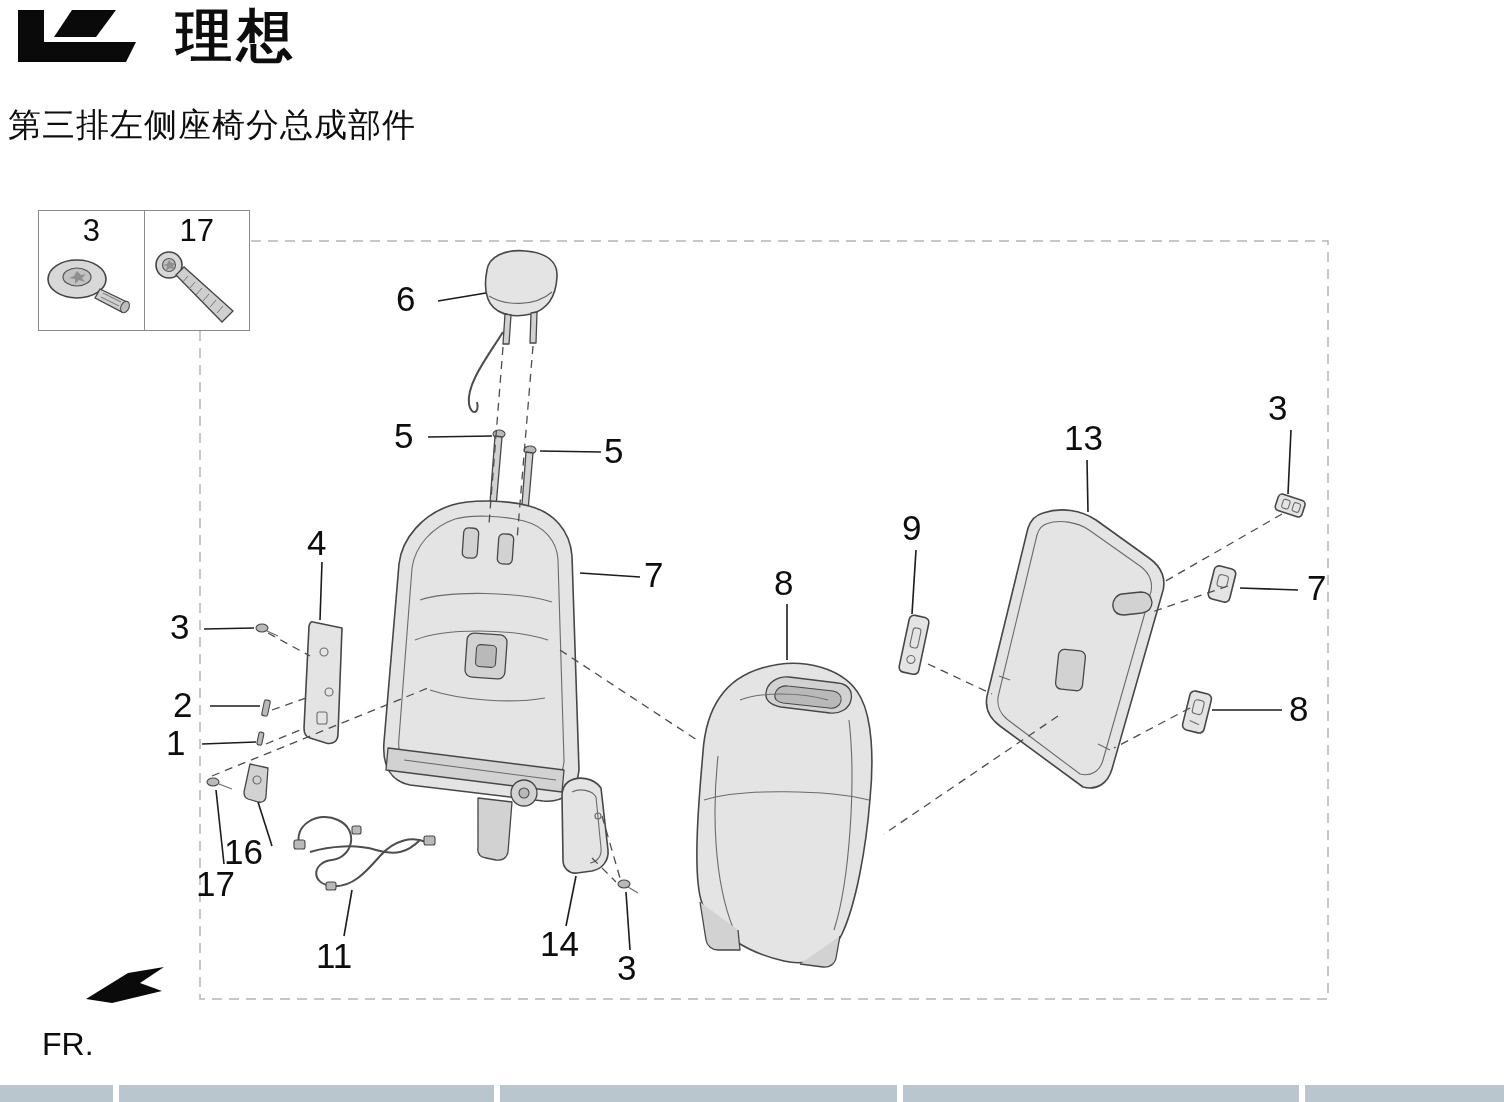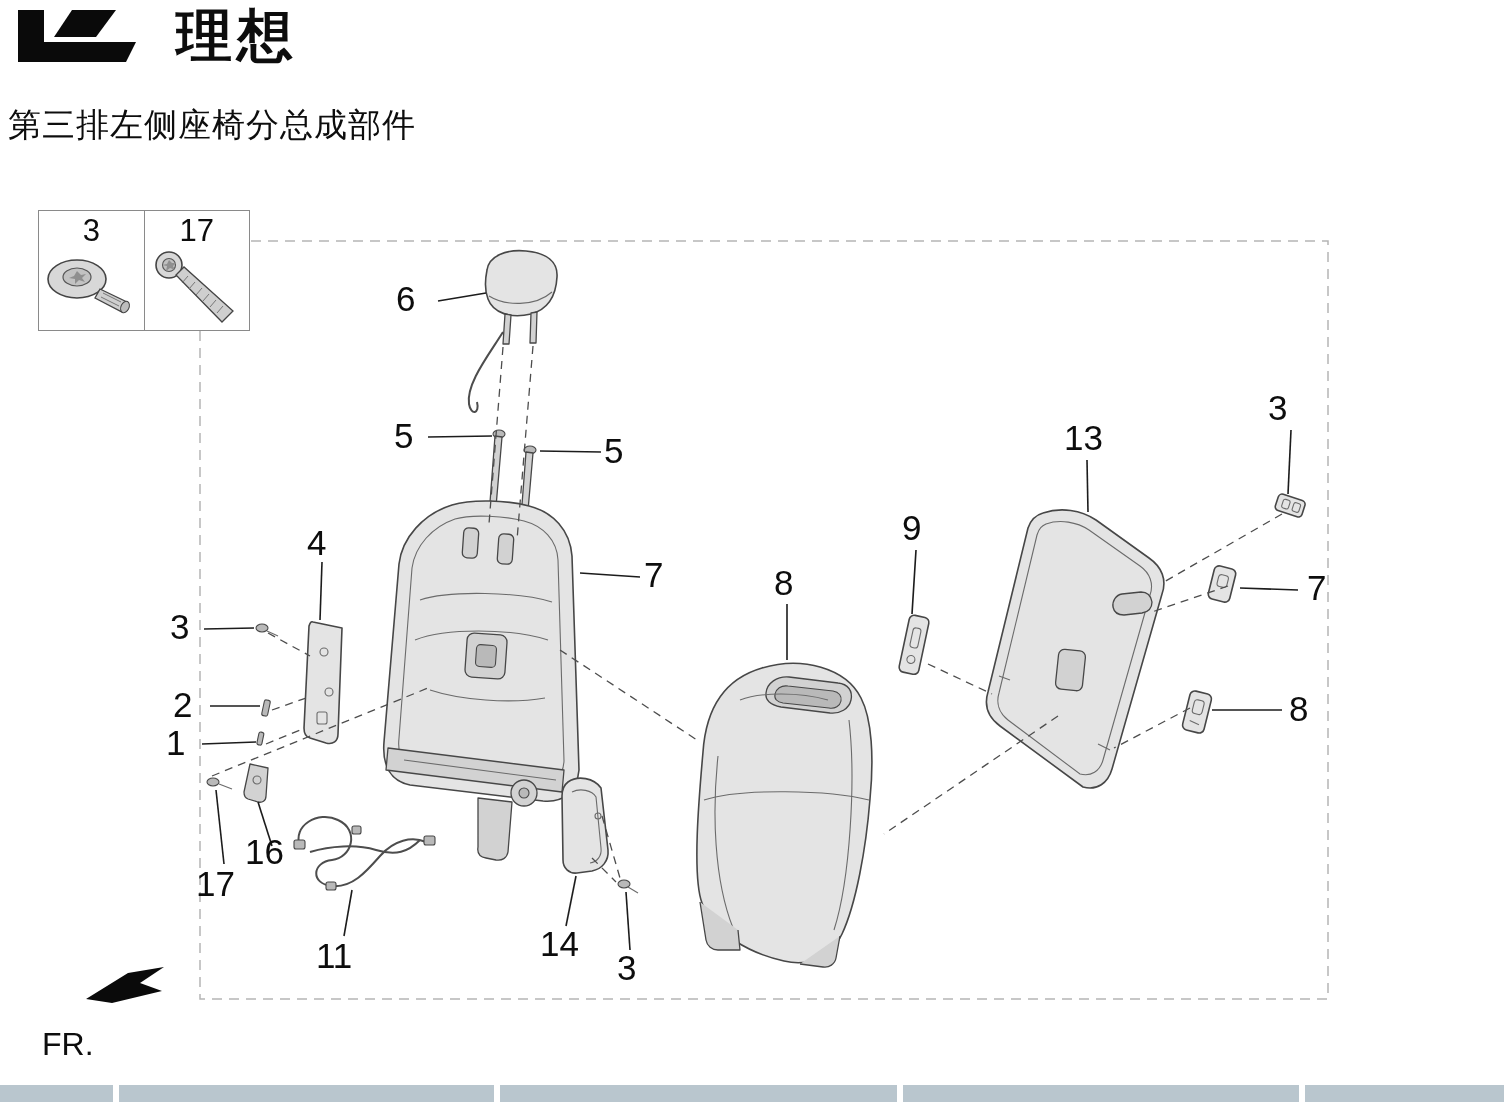--- a/index.html
+++ b/index.html
@@ -237,21 +237,21 @@
 </div>
 
 <div class="callout" style="left:396px;top:281px">6</div>
 <div class="callout" style="left:394px;top:418px">5</div>
 <div class="callout" style="left:604px;top:433px">5</div>
 <div class="callout" style="left:307px;top:525px">4</div>
 <div class="callout" style="left:644px;top:557px">7</div>
 <div class="callout" style="left:170px;top:609px">3</div>
 <div class="callout" style="left:173px;top:687px">2</div>
 <div class="callout" style="left:166px;top:725px">1</div>
-<div class="callout" style="left:245px;top:834px">16</div>
+<div class="callout" style="left:224px;top:834px">16</div>
 <div class="callout" style="left:196px;top:866px">17</div>
 <div class="callout" style="left:316px;top:938px">11</div>
 <div class="callout" style="left:540px;top:926px">14</div>
 <div class="callout" style="left:617px;top:950px">3</div>
 <div class="callout" style="left:774px;top:565px">8</div>
 <div class="callout" style="left:902px;top:510px">9</div>
 <div class="callout" style="left:1064px;top:420px">13</div>
 <div class="callout" style="left:1268px;top:390px">3</div>
 <div class="callout" style="left:1307px;top:570px">7</div>
 <div class="callout" style="left:1289px;top:691px">8</div>

